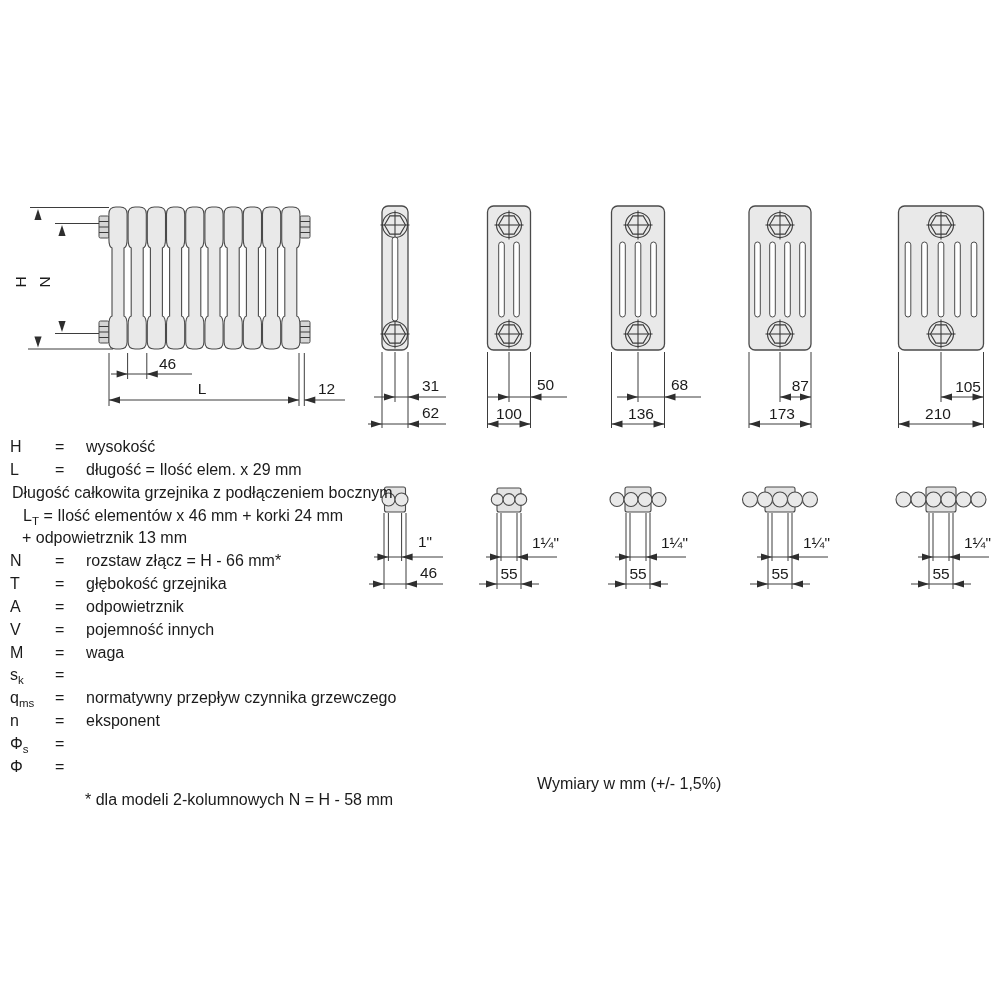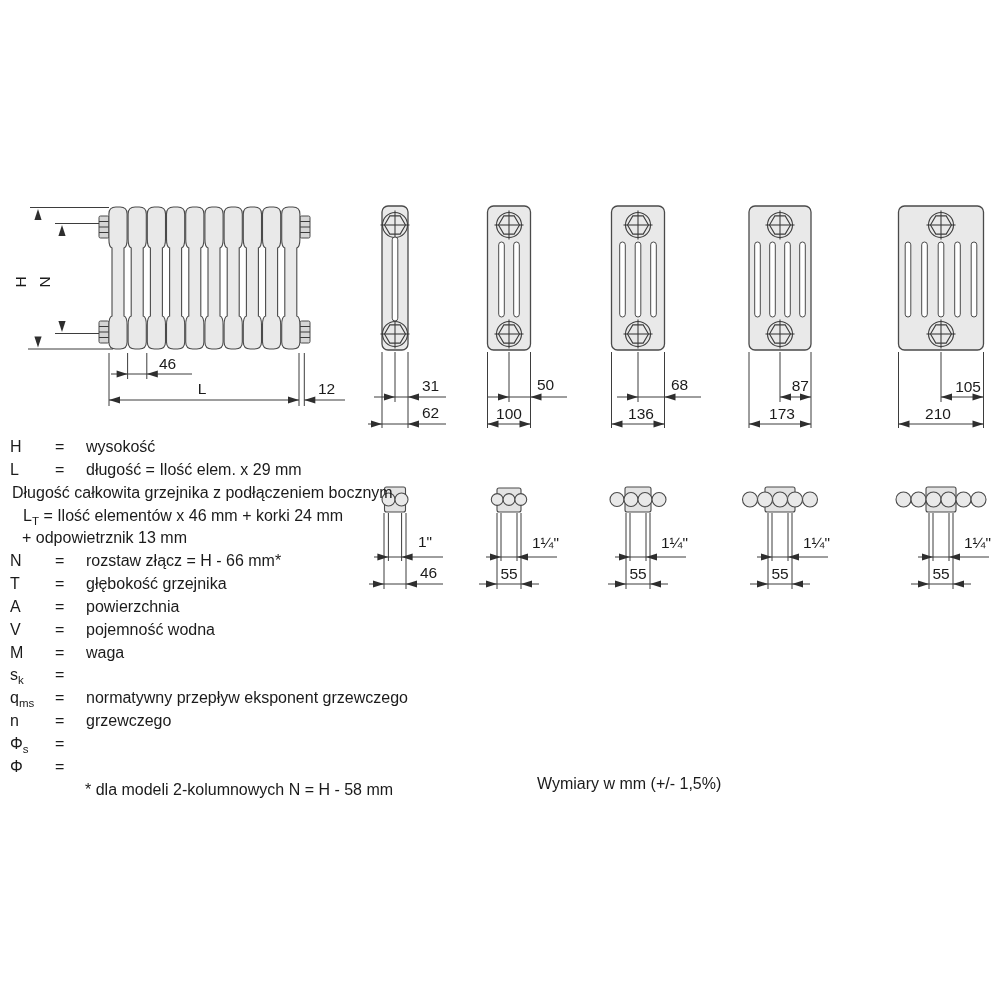--- a/index.html
+++ b/index.html
@@ -20,21 +20,21 @@
   .end{text-anchor:end;}
   #legend{position:absolute;left:3px;top:436px;width:640px;font-size:16px;line-height:22.85px;}
   .lrow{position:relative;height:22.85px;}
   .c-sym{position:absolute;left:7px;}
   .c-eq{position:absolute;left:52px;}
   .c-tx{position:absolute;left:83px;white-space:nowrap;}
   .il{position:absolute;white-space:nowrap;}
   .il.a{left:9px;}
   .il.b{left:20px;}
   .il.c{left:8px;margin-left:11px;}
-  .il.d{left:82px;}
+  .il.d{left:82px;margin-top:10px;}
   sub{font-size:11.5px;}
   #note{position:absolute;left:537px;top:775px;font-size:16px;white-space:nowrap;}
 </style>
 </head>
 <body>
 
 <div id="canvas">
 
 <svg width="1000" height="1000" viewBox="0 0 1000 1000">
   <defs>
@@ -337,45 +337,45 @@
     <span class="c-tx">rozstaw złącz = H - 66 mm*</span>
   </div>
   <div class="lrow">
     <span class="c-sym"><span>T</span><sub></sub></span>
     <span class="c-eq">=</span>
     <span class="c-tx">głębokość grzejnika</span>
   </div>
   <div class="lrow">
     <span class="c-sym"><span>A</span><sub></sub></span>
     <span class="c-eq">=</span>
-    <span class="c-tx">powierzchnia</span>
+    <span class="c-tx">odpowietrznik</span>
   </div>
   <div class="lrow">
     <span class="c-sym"><span>V</span><sub></sub></span>
     <span class="c-eq">=</span>
-    <span class="c-tx">pojemność wodna</span>
+    <span class="c-tx">pojemność innych</span>
   </div>
   <div class="lrow">
     <span class="c-sym"><span>M</span><sub></sub></span>
     <span class="c-eq">=</span>
     <span class="c-tx">waga</span>
   </div>
   <div class="lrow">
     <span class="c-sym"><span>s</span><sub>k</sub></span>
     <span class="c-eq">=</span>
   </div>
   <div class="lrow">
     <span class="c-sym"><span>q</span><sub>ms</sub></span>
     <span class="c-eq">=</span>
-    <span class="c-tx">normatywny przepływ eksponent grzewczego</span>
+    <span class="c-tx">normatywny przepływ czynnika grzewczego</span>
   </div>
   <div class="lrow">
     <span class="c-sym"><span>n</span><sub></sub></span>
     <span class="c-eq">=</span>
-    <span class="c-tx">grzewczego</span>
+    <span class="c-tx">eksponent</span>
   </div>
   <div class="lrow">
     <span class="c-sym"><span>Φ</span><sub>s</sub></span>
     <span class="c-eq">=</span>
   </div>
   <div class="lrow">
     <span class="c-sym"><span>Φ</span><sub></sub></span>
     <span class="c-eq">=</span>
   </div>
   <div class="lrow">

